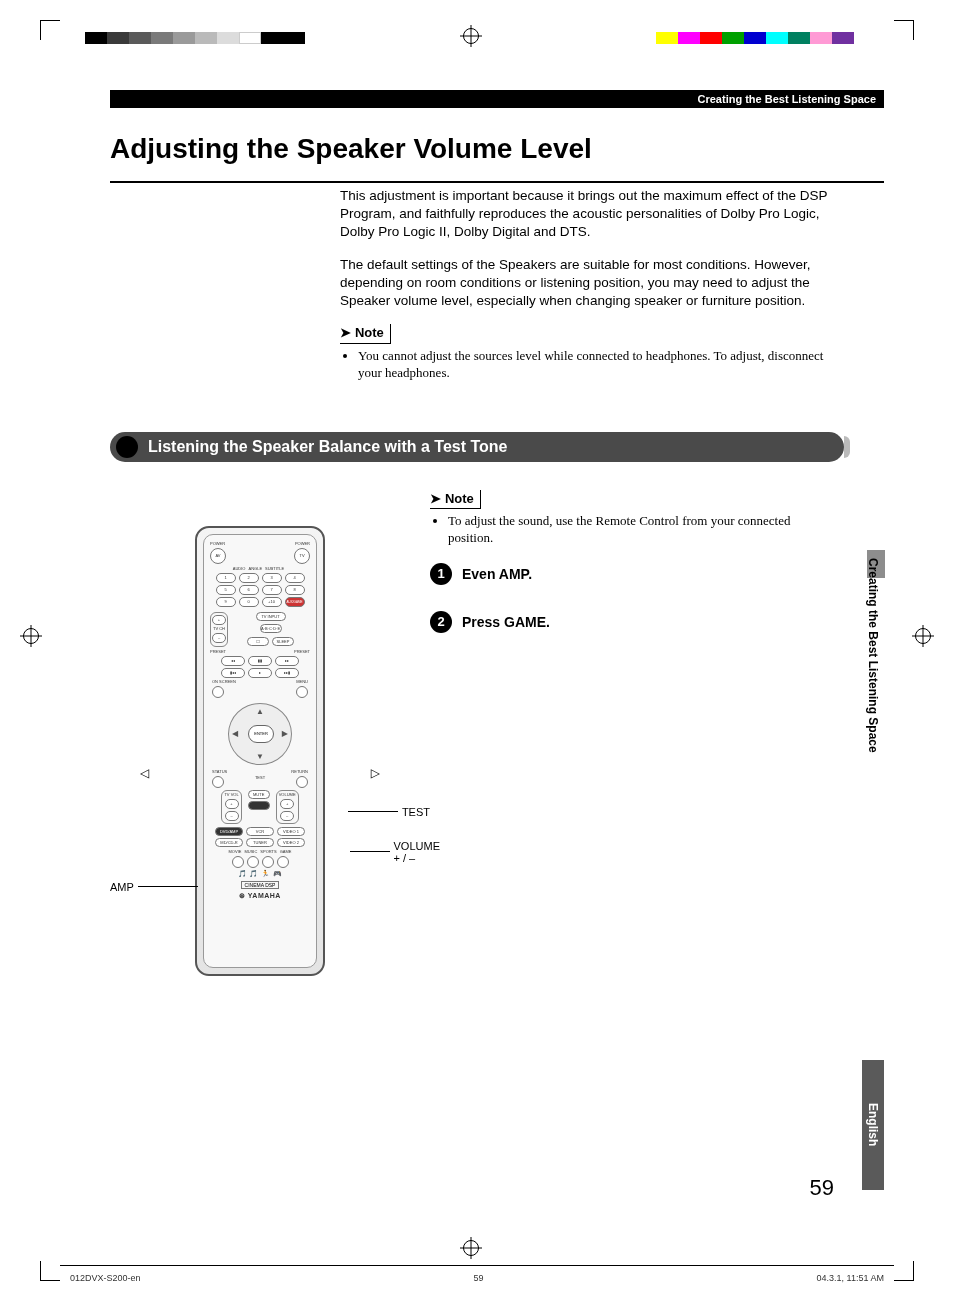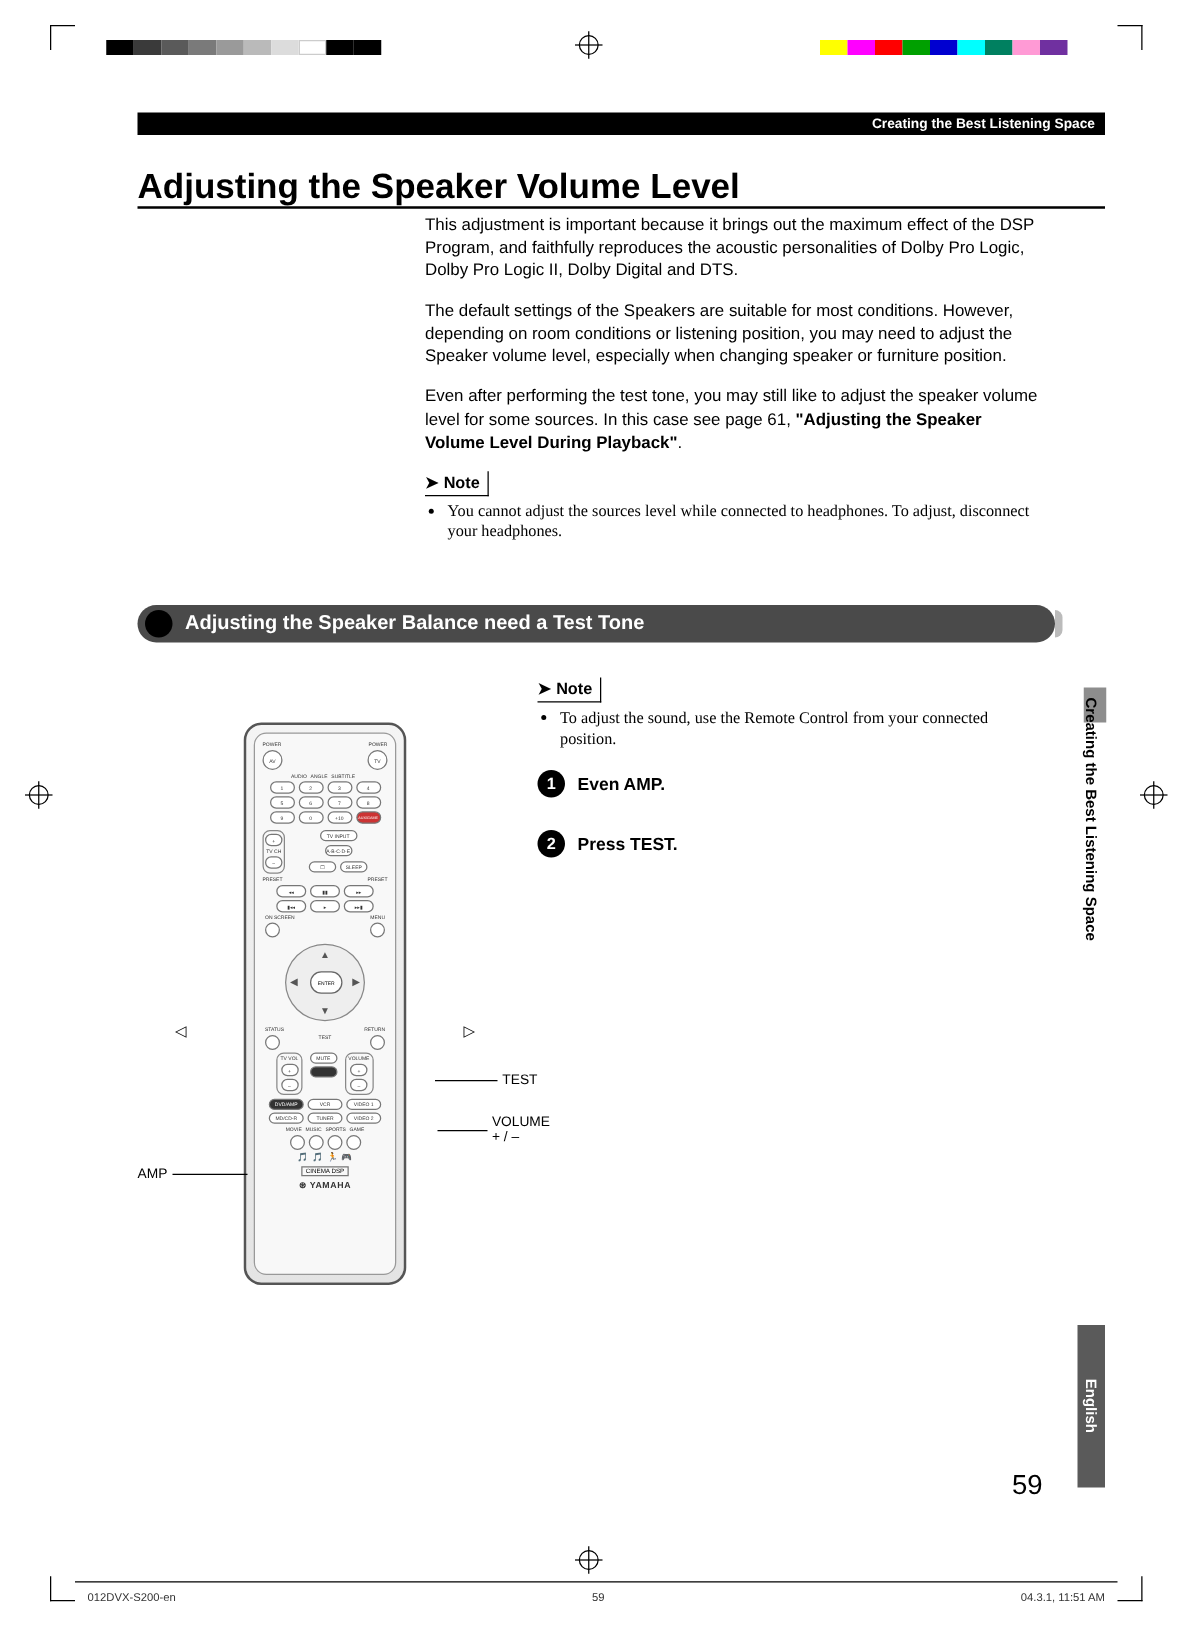--- a/index.html
+++ b/index.html
@@ -38,21 +38,21 @@
     left: 70px; right: 70px; top: 60px; bottom: 60px;
   }
 
   .header-bar {
     background:#000; color:#fff; font-size:11px; font-weight:bold;
     text-align:right; padding:3px 8px; margin: 30px 0 10px 40px;
   }
 
   h1.title {
     font-size: 28px; font-weight: bold; margin: 25px 0 4px 40px;
-    border-bottom: 2px solid #000; padding-bottom: 0;
+    border-bottom: 2px solid #000; padding-bottom: 16px;
   }
 
   .intro { margin-left: 270px; margin-right: 50px; font-size: 13.5px; line-height:1.35; }
   .intro p { margin-bottom: 14px; }
   .intro .bold { font-weight: bold; }
 
   .note-box { margin-top: 4px; }
   .note-label {
     display:inline-flex; align-items:center; gap:4px;
     border:1px solid #000; border-left:none; border-top:none; padding:0 6px 1px 0;
@@ -170,37 +170,34 @@
   </div>
 
 <div class="page">
   <div class="header-bar">Creating the Best Listening Space</div>
 
   <h1 class="title">Adjusting the Speaker Volume Level</h1>
 
   <div class="intro">
     <p>This adjustment is important because it brings out the maximum effect of the DSP Program, and faithfully reproduces the acoustic personalities of Dolby Pro Logic, Dolby Pro Logic II, Dolby Digital and DTS.</p>
     <p>The default settings of the Speakers are suitable for most conditions. However, depending on room conditions or listening position, you may need to adjust the Speaker volume level, especially when changing speaker or furniture position.</p>
-    <p>
-      <span>Even after performing the test tone, you may still like to adjust the speaker volume level for some sources. In this case see page 61, </span><span class="bold">"Adjusting the Speaker Volume Level During Playback"</span><span>.</span>
-    </p>
     <div class="note-box">
       <span class="note-label">
           <span class="arrow-icon">➤</span>
           <span>Note</span>
         </span>
       <ul class="note-list">
           <li>You cannot adjust the sources level while connected to headphones. To adjust, disconnect your headphones.</li>
         </ul>
     </div>
   </div>
 
   <div class="section-pill">
     <div class="dot"></div>
-    <div class="label">Adjusting the Speaker Balance need a Test Tone</div>
+    <div class="label">Listening the Speaker Balance with a Test Tone</div>
     <div class="pill-shadow"></div>
   </div>
 
   <div class="lower">
     <div class="remote-col">
 
       <div style="position:absolute;left:30px;top:290px;font-size:12px;">◁</div>
       <div style="position:absolute;right:30px;top:290px;font-size:12px;">▷</div>
 
       <div class="remote">
@@ -372,21 +369,21 @@
         <ul class="note-list">
             <li>To adjust the sound, use the Remote Control from your connected position.</li>
           </ul>
       </div>
       <div class="step">
         <div class="num">1</div>
         <div class="txt">Even AMP.</div>
       </div>
       <div class="step">
         <div class="num">2</div>
-        <div class="txt">Press TEST.</div>
+        <div class="txt">Press GAME.</div>
       </div>
     </div>
   </div>
 
   <div class="tab-gray" style="position:absolute;"></div>
   <div class="side-tab tab-section">Creating the Best Listening Space</div>
   <div class="side-tab tab-lang">English</div>
 
   <div class="page-number">59</div>
 </div>

